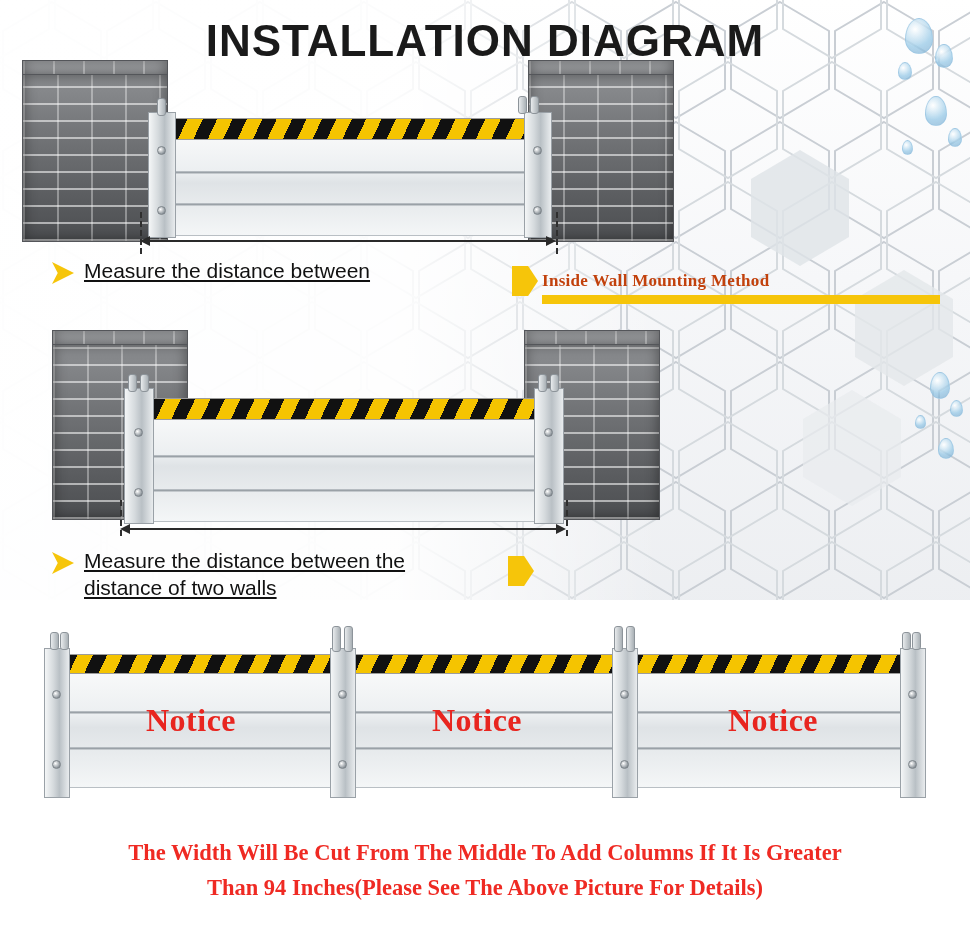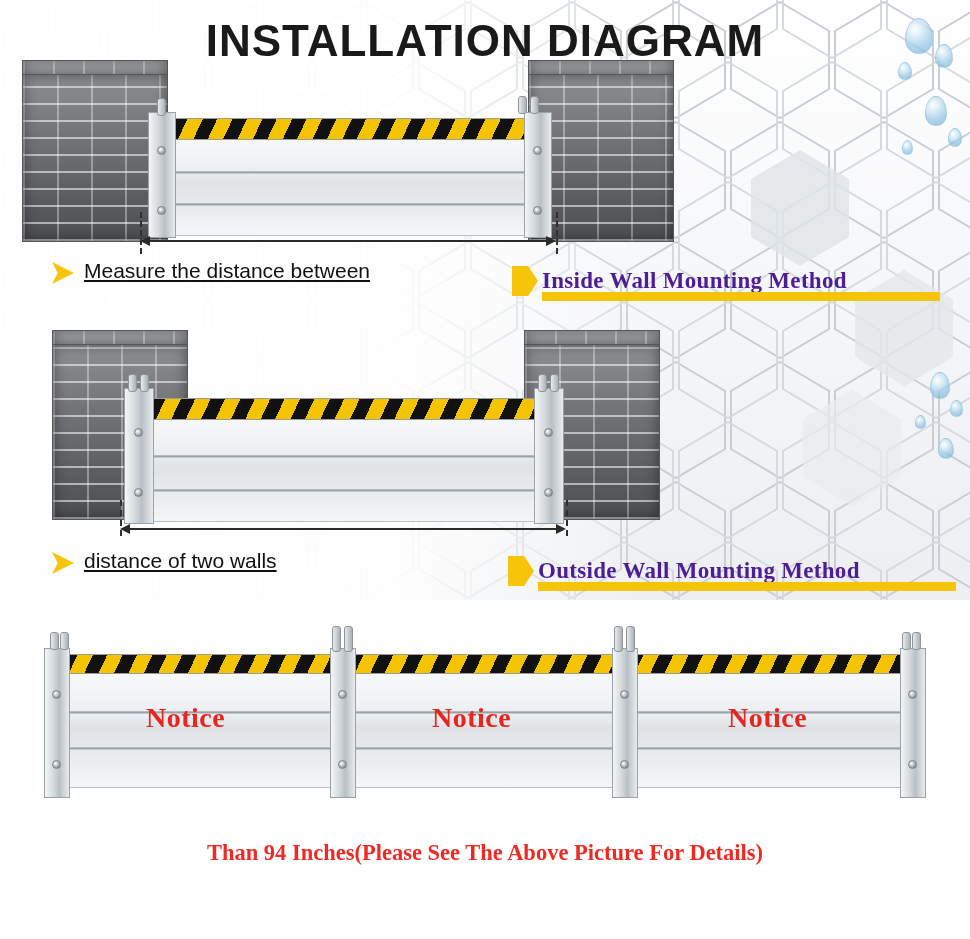--- a/index.html
+++ b/index.html
@@ -103,30 +103,30 @@
 
   
   .banner{position:absolute;display:flex;align-items:center;z-index:6;}
   .banner .chev{
     width:26px;height:30px;background:#f6c50a;
     clip-path:polygon(0 0,62% 0,100% 50%,62% 100%,0 100%);
     margin-right:4px;
   }
   .banner .barwrap{position:relative;}
   .banner .btext{
-    font-size:23px;font-weight:bold;color:#4c1d95;letter-spacing:.3px;white-space:nowrap;
+    font-size:17px;font-weight:bold;color:#c2410c;letter-spacing:.3px;white-space:nowrap;
     font-family:"Liberation Serif", serif;
   }
   .banner .underbar{
     position:absolute;left:0;height:9px;background:#f6c50a;
   }
 
   
   .notice{
-    position:absolute;color:#e8251f;font-weight:bold;font-size:28px;
+    position:absolute;color:#e8251f;font-weight:bold;font-size:32px;
     font-family:"Liberation Serif", serif;letter-spacing:.5px;z-index:7;
   }
 
   .specialnote{
     position:absolute;left:0;top:836px;width:970px;text-align:center;
     color:#ef2a23;font-weight:bold;font-size:22.5px;line-height:1.55;
     font-family:"Liberation Serif", serif;z-index:7;
   }
 
   .waterdrop{position:absolute;border-radius:50% 50% 50% 50%/60% 60% 40% 40%;
@@ -250,30 +250,27 @@
   <div class="dashv" style="left:120px;top:500px;height:36px;"></div>
   <div class="dashv" style="left:566px;top:500px;height:36px;"></div>
   <div class="dimline" style="left:124px;top:528px;width:440px;"></div>
   <div class="arrowL" style="left:120px;top:524px;"></div>
   <div class="arrowR" style="left:556px;top:524px;"></div>
 </div>
 
 <div class="caption" style="left:52px;top:548px;">
   <div class="ybullet"></div>
   <div class="captiontext" style="max-width:370px;">
+    <div>Measure the distance between the</div>
     <div>distance of two walls</div>
   </div>
 </div>
 
 <div class="banner" style="left:508px;top:556px;">
   <div class="chev"></div>
-  <div class="barwrap">
-    <div class="btext">Outside Wall Mounting Method</div>
-    <div class="underbar" style="top:24px;width:418px;"></div>
-  </div>
 </div>
 
 <div class="layer" style="left:0;top:0;width:970px;height:830px;">
 
   <div class="panel" style="left:62px;top:654px;width:278px;height:132px;">
     <div class="seam" style="top:56px;"></div>
     <div class="seam" style="top:92px;"></div>
   </div>
   <div class="panel" style="left:348px;top:654px;width:272px;height:132px;">
     <div class="seam" style="top:56px;"></div>
@@ -311,14 +308,15 @@
   <div class="bolt" style="left:620px;top:760px;"></div>
   <div class="bolt" style="left:908px;top:690px;"></div>
   <div class="bolt" style="left:908px;top:760px;"></div>
 </div>
 
 <div class="notice" style="left:146px;top:702px;">Notice</div>
 <div class="notice" style="left:432px;top:702px;">Notice</div>
 <div class="notice" style="left:728px;top:702px;">Notice</div>
 
 <div class="specialnote">
+  <div>The Width Will Be Cut From The Middle To Add Columns If It Is Greater</div>
   <div>Than 94 Inches(Please See The Above Picture For Details)</div>
 </div>
 
 </body></html>

